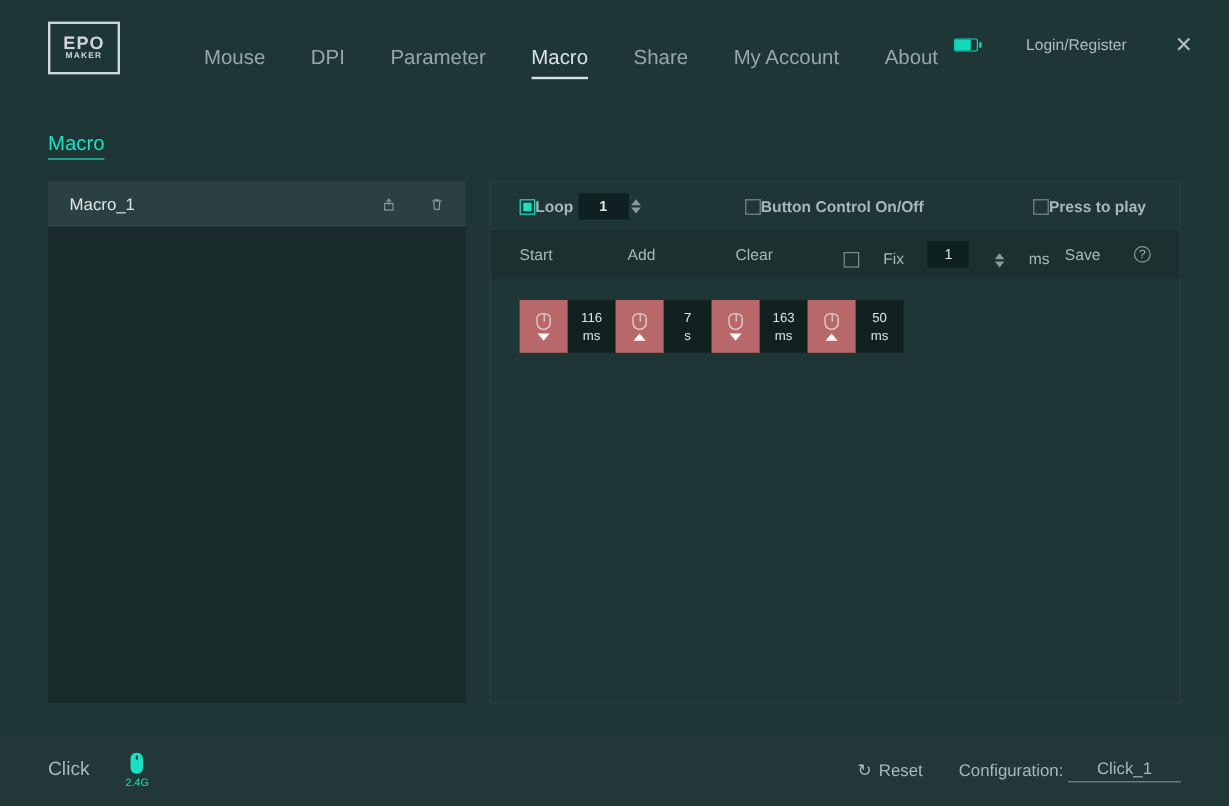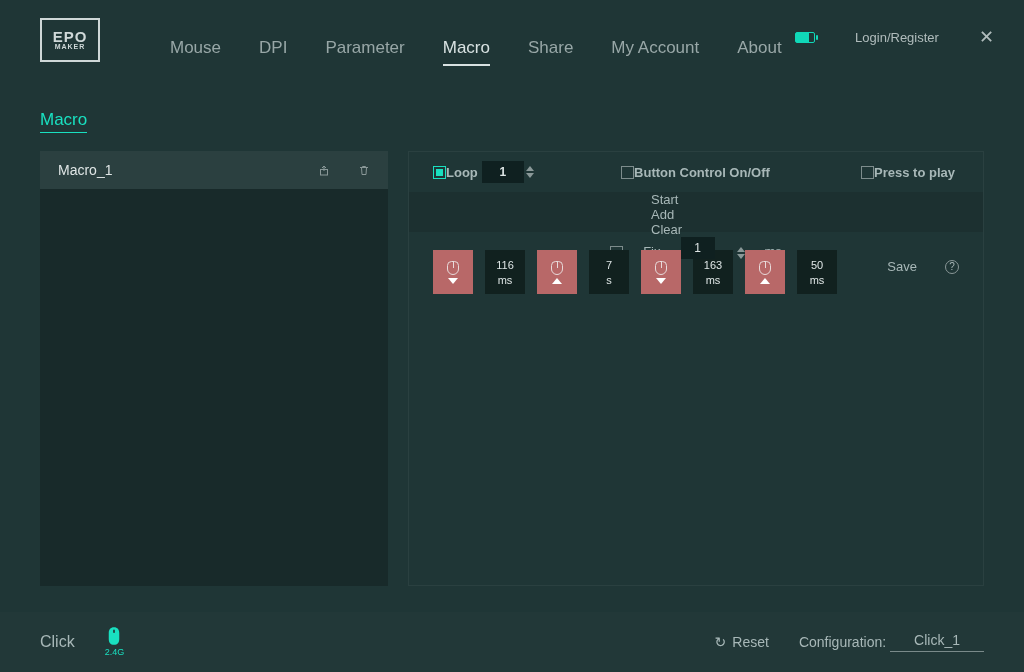--- a/index.html
+++ b/index.html
@@ -38,25 +38,25 @@
   .chk.on { border-color:#19e0c0;}
   .chk.on::after { content:""; width:7px; height:7px; background:#19e0c0;}
   .ed-top .lbl { font-size:13px; margin-right:4px;}
   .num-input { background:#0f2020; width:42px; height:22px; display:flex; align-items:center; justify-content:center; font-size:12px; color:#dde4e4; position:relative;}
   .steppers { display:flex; flex-direction:column; margin-left:2px;}
   .step { width:0; height:0; border-left:4px solid transparent; border-right:4px solid transparent; cursor:pointer;}
   .step.up { border-bottom:5px solid #8a9898; margin-bottom:2px;}
   .step.dn { border-top:5px solid #8a9898;}
   .spacer { flex:1; }
   
-  .ed-toolbar { height:40px; background:#1c3030; display:flex; align-items:center; padding:0 24px; gap:0; font-size:13px;flex-direction:column;}
+  .ed-toolbar { height:40px; background:#1c3030; display:flex; align-items:center; padding:0 24px; gap:0; font-size:13px;}
   .tbtn { cursor:pointer; }
   .ed-toolbar .tb-group-right { margin-left:auto; display:flex; align-items:center; gap:22px;}
   
-  .sequence { display:flex; gap:12px; padding:18px 24px;text-align:center;}
+  .sequence { display:flex; padding:18px 24px;text-align:center;}
   .seq-item { width:40px; height:44px; background:#11211f; display:flex; flex-direction:column; align-items:center; justify-content:center; font-size:11px; color:#dfe6e6; gap:3px;}
   .seq-item.key { background:#b86868; position:relative;}
   .seq-item.key .mouse-glyph { width:12px; height:14px; border:1.2px solid #e8dada; border-radius:6px 6px 8px 8px; position:relative;}
   .seq-item.key .mouse-glyph::after { content:""; position:absolute; top:0; left:50%; width:1px; height:6px; background:#e8dada;}
   .arrow-dn{ width:0;height:0;border-left:5px solid transparent;border-right:5px solid transparent;border-top:6px solid #fff;}
   .arrow-up{ width:0;height:0;border-left:5px solid transparent;border-right:5px solid transparent;border-bottom:6px solid #fff;}
   
   .footer { position:absolute; bottom:0; left:0; right:0; height:60px; background:#223838; display:flex; align-items:center; padding:0 40px;}
   .footer .click-lbl { font-size:16px;}
   .mouse-ind { margin-left:30px; display:flex; flex-direction:column; align-items:center;}

